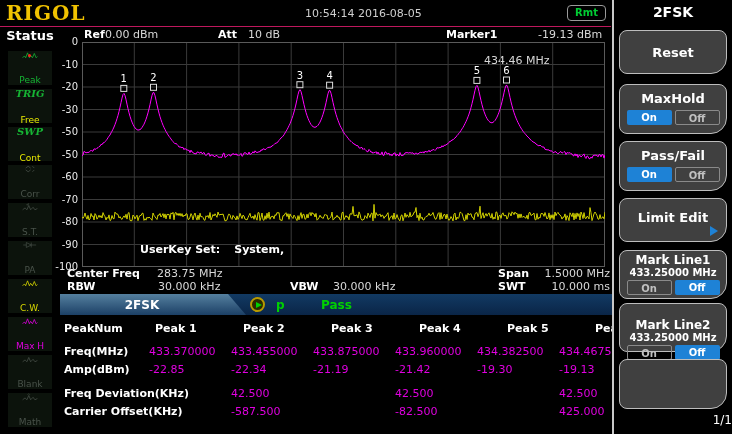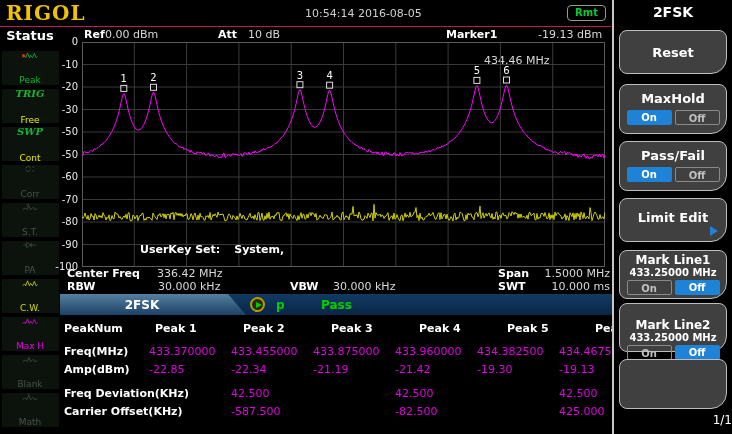--- a/index.html
+++ b/index.html
@@ -12,21 +12,21 @@
         font-weight:bold;font-size:20px;color:#f0c200;letter-spacing:1px;}
   .clock{position:absolute;left:305px;top:7px;font-size:11px;color:#cfcfcf;}
   .rmt{position:absolute;right:5px;top:5px;font-size:10px;font-weight:bold;color:#00cc33;
        border:1px solid #9a9a9a;border-radius:4px;padding:0 7px;line-height:14px;}
   
   .status-panel{position:absolute;left:0;top:27px;width:60px;height:407px;background:#000;}
   .status-title{display:block;text-align:center;font-size:13px;font-weight:bold;color:#fff;
                 padding-top:1px;}
   .tiles{position:absolute;top:24px;left:0;width:60px;display:flex;flex-direction:column;
          align-items:center;gap:4px;}
-  .tile{width:57px;height:34px;background:#0c130c;display:flex;flex-direction:column;
+  .tile{width:44px;height:34px;background:#0c130c;display:flex;flex-direction:column;
         align-items:center;justify-content:center;position:relative;gap:16px;}
   .tile-label{font-size:9px;line-height:10px;}
   .tile-top{font-family:"DejaVu Serif",serif;font-style:italic;font-weight:bold;
             font-size:10px;line-height:11px;}
   .tile svg{display:block;}
   .red-dot{position:absolute;top:3px;left:20px;width:3px;height:3px;border-radius:50%;
            background:#ff2020;}
   
   .hdr-lbl{position:absolute;font-size:11px;font-weight:bold;color:#fff;}
   .hdr-val{position:absolute;font-size:11px;color:#d8d8d8;}
@@ -222,21 +222,21 @@
         <text x="394.9" y="32.4" fill="#ffffff" font-size="10" text-anchor="middle" font-family="&quot;DejaVu Sans&quot;,sans-serif">5</text>
         <rect x="421.5" y="35.0" width="6" height="6" fill="none" stroke="#dddddd"></rect>
         <text x="424.5" y="32.0" fill="#ffffff" font-size="10" text-anchor="middle" font-family="&quot;DejaVu Sans&quot;,sans-serif">6</text>
       </svg>
   </div>
   <div class="userkey">
     <span>UserKey Set:</span><span class="uv">System,</span>
   </div>
 
   <span class="hdr-lbl" style="left:67px;top:267px;">Center Freq</span>
-  <span class="hdr-val" style="left:157px;top:267px;">336.42 MHz</span>
+  <span class="hdr-val" style="left:157px;top:267px;">283.75 MHz</span>
   <span class="hdr-lbl" style="left:498px;top:267px;">Span</span>
   <span class="hdr-val" style="left:520px;top:267px;width:90px;text-align:right;">1.5000 MHz</span>
   <span class="hdr-lbl" style="left:67px;top:280px;">RBW</span>
   <span class="hdr-val" style="left:158px;top:280px;">30.000 kHz</span>
   <span class="hdr-lbl" style="left:290px;top:280px;">VBW</span>
   <span class="hdr-val" style="left:333px;top:280px;">30.000 kHz</span>
   <span class="hdr-lbl" style="left:498px;top:280px;">SWT</span>
   <span class="hdr-val" style="left:520px;top:280px;width:90px;text-align:right;">10.000 ms</span>
 
   <div class="sbar">

